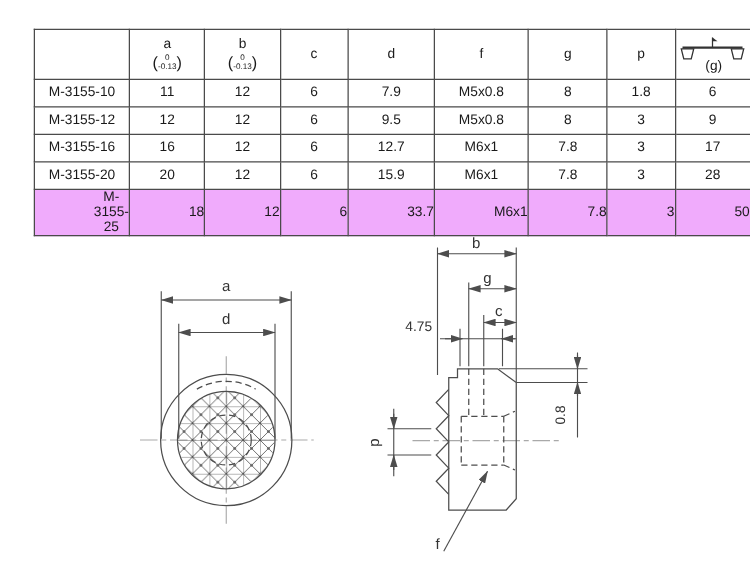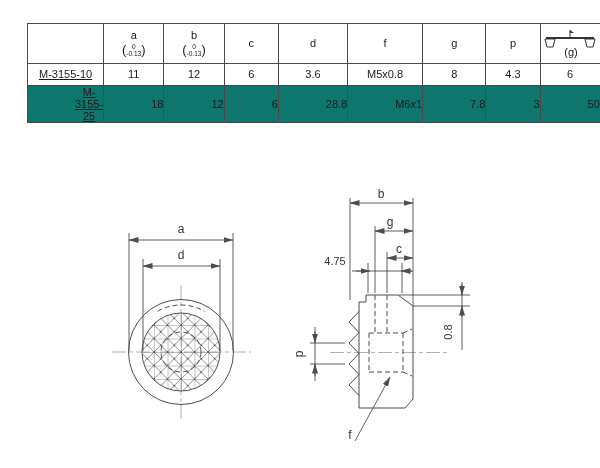--- a/index.html
+++ b/index.html
@@ -10,22 +10,22 @@
   
   .spec-table-wrap{position:absolute;left:27px;top:23px;}
   table.spec{border-collapse:collapse;table-layout:fixed;}
   table.spec td,table.spec th{
     border:1px solid #4a4a4a;font-size:11px;font-weight:400;
     text-align:center;vertical-align:middle;padding:0;line-height:1.1;
     background:#fff;color:#1a1a1a;
   }
   table.spec th{height:39px;}
   table.spec td{height:21px;}
-  td.model{text-align:left;padding-left:6px;text-decoration:underline;}
-  tr.hl td{background:#0f766e;padding-left:47px;}
+  td.model{text-align:left;padding-left:6px;}
+  tr.hl td{background:#f0abfc;padding-left:47px;}
   .hcell{display:flex;flex-direction:column;align-items:center;justify-content:center;}
   .tol{display:inline-flex;align-items:center;margin-top:1px;}
   .tol .paren{font-size:13px;}
   .tol .stack{display:inline-flex;flex-direction:column;font-size:6.5px;line-height:1.15;align-items:center;}
   .wicon{position:relative;width:54px;height:30px;margin:0 auto;}
   
   svg.drawing{position:absolute;left:0;top:0;}
   .dimtext{font-family:"Liberation Sans",sans-serif;font-size:12px;fill:#333;}
   .dimtext.small{font-size:11px;}
 </style>
@@ -204,32 +204,65 @@
           </div>
         </th>
       </tr>
     </thead>
     <tbody>
         <tr>
           <td class="model">M-3155-10</td>
           <td>11</td>
           <td>12</td>
           <td>6</td>
-          <td>3.6</td>
+          <td>7.9</td>
           <td>M5x0.8</td>
           <td>8</td>
-          <td>4.3</td>
-          <td>6</td>
+          <td>1.8</td>
+          <td>6</td>
+        </tr>
+        <tr>
+          <td class="model">M-3155-12</td>
+          <td>12</td>
+          <td>12</td>
+          <td>6</td>
+          <td>9.5</td>
+          <td>M5x0.8</td>
+          <td>8</td>
+          <td>3</td>
+          <td>9</td>
+        </tr>
+        <tr>
+          <td class="model">M-3155-16</td>
+          <td>16</td>
+          <td>12</td>
+          <td>6</td>
+          <td>12.7</td>
+          <td>M6x1</td>
+          <td>7.8</td>
+          <td>3</td>
+          <td>17</td>
+        </tr>
+        <tr>
+          <td class="model">M-3155-20</td>
+          <td>20</td>
+          <td>12</td>
+          <td>6</td>
+          <td>15.9</td>
+          <td>M6x1</td>
+          <td>7.8</td>
+          <td>3</td>
+          <td>28</td>
         </tr>
         <tr class="hl">
           <td class="model">M-3155-25</td>
           <td>18</td>
           <td>12</td>
           <td>6</td>
-          <td>28.8</td>
+          <td>33.7</td>
           <td>M6x1</td>
           <td>7.8</td>
           <td>3</td>
           <td>50</td>
         </tr>
       </tbody>
   </table>
 </div>
 
 </body></html>

